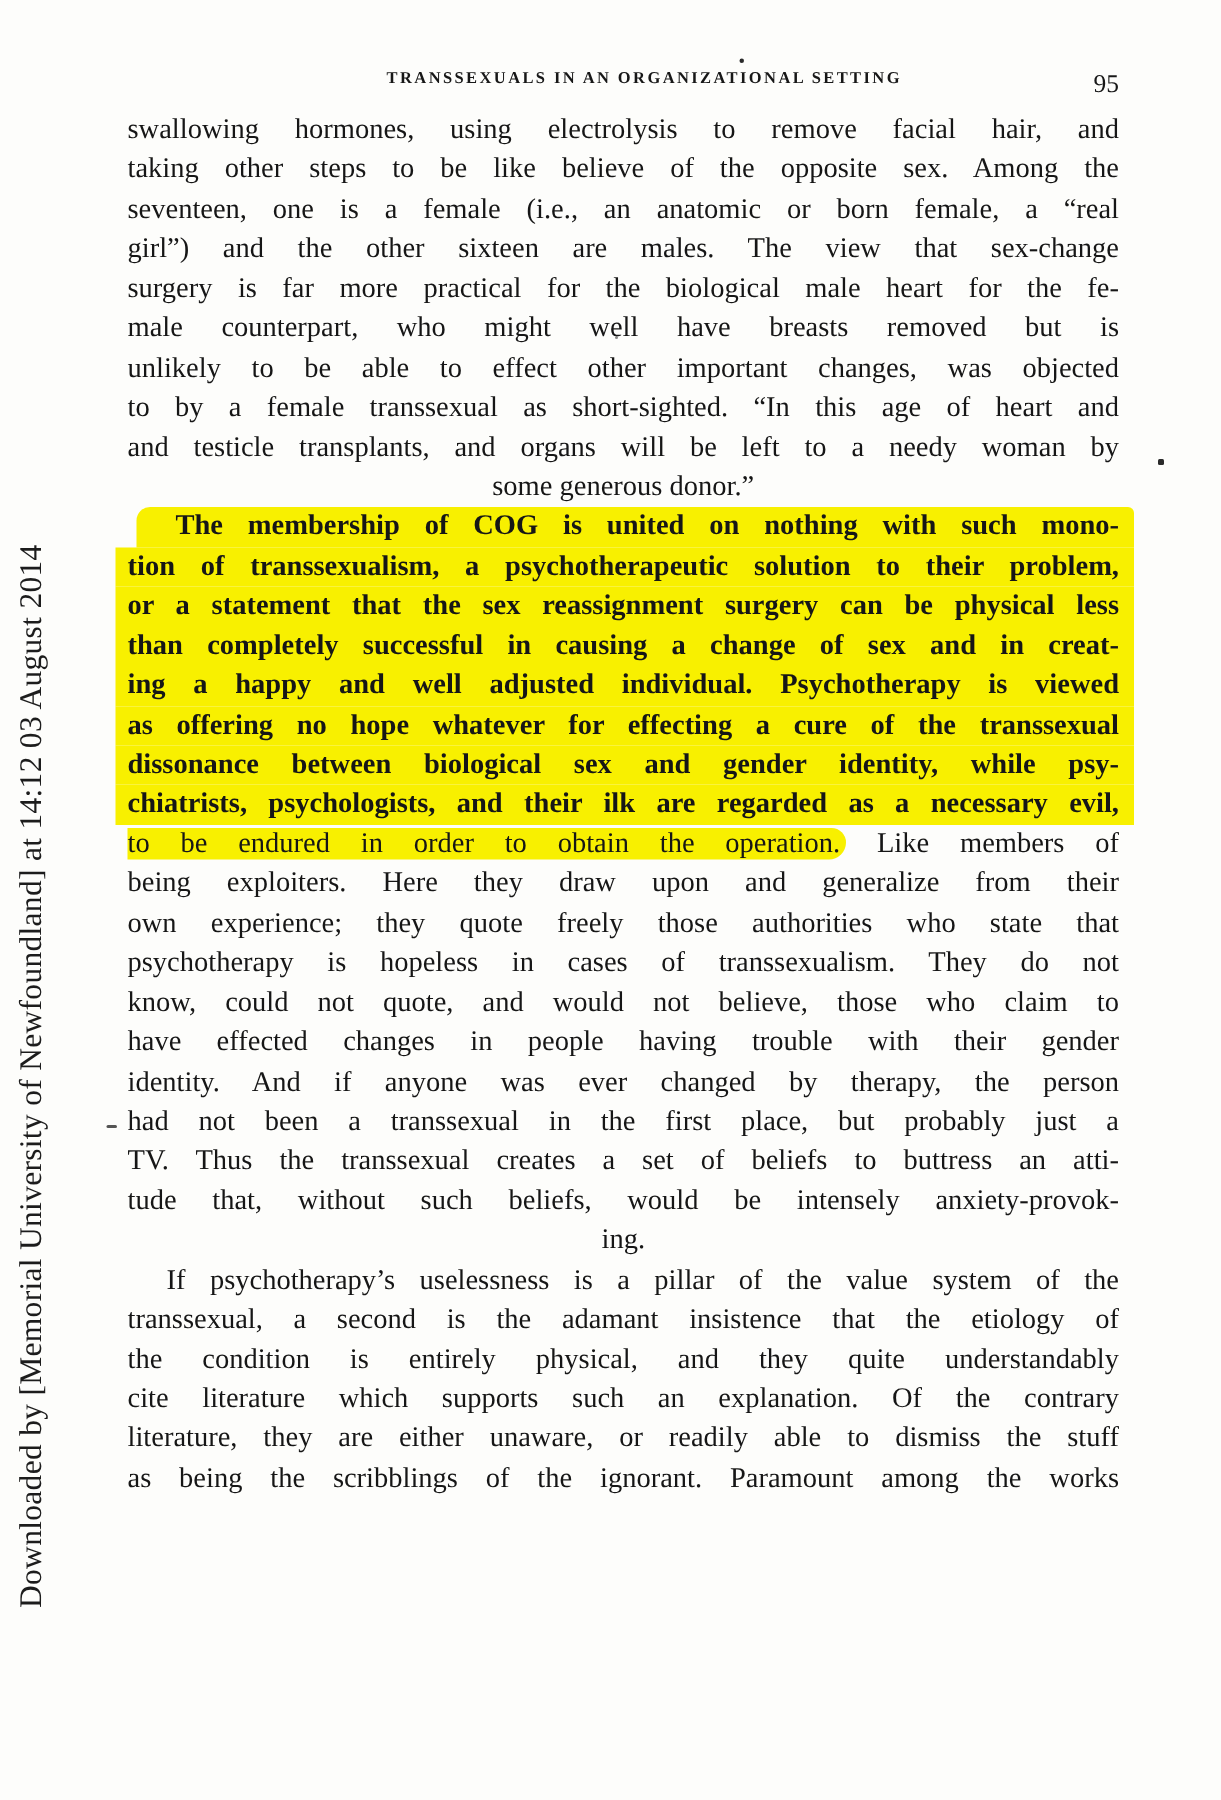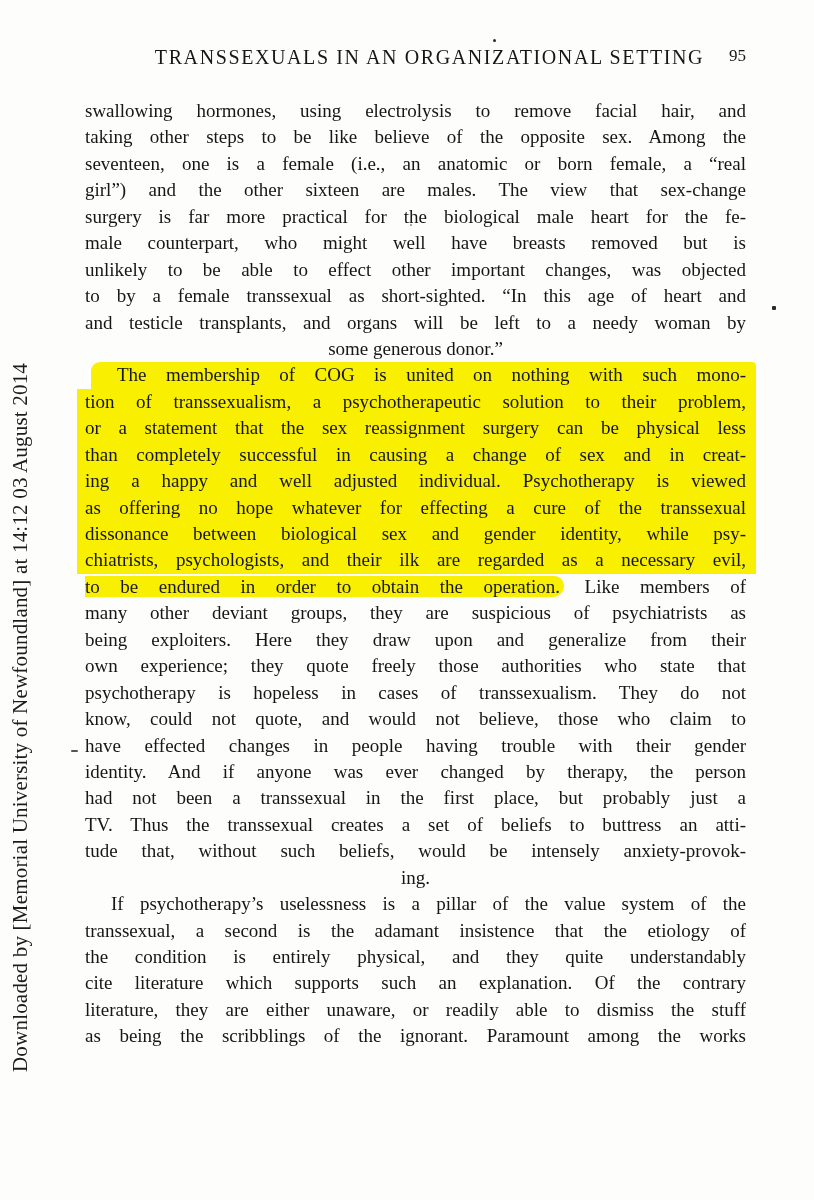--- a/index.html
+++ b/index.html
@@ -28,55 +28,55 @@
   
   .running-head {
     position:absolute;
     left:85px; top:46px; width:661px;
     height:22px;
   }
   .running-head .title {
     display:block;
     text-align:center;
     transform:translateX(14px);
-    font-weight:400;
-    font-size:20px;
+    font-weight:700;
+    font-size:11px;
     letter-spacing:1.6px;
     color:#171717;
   }
   .running-head .pagenum {
     position:absolute;
     right:0; top:0;
     font-size:17px;
     color:#171717;
   }
 
   
   .textblock {
     position:absolute;
-    left:85px; top:98px; width:661px;
+    left:85px; top:74px; width:661px;
     font-size:19px;
   }
   .line {
     height:26.45px;
     line-height:26.45px;
     overflow:hidden;
     text-align:justify;
     white-space:normal;
   }
   .line::after { content:""; display:inline-block; width:100%; height:0; }
   .line.no-j { text-align:center; }
   .line.no-j::after { width:0; }
   .line.ind { text-indent:26px; }
 
   
   .line.hl {
     background:var(--hl);
     margin-left:-8px; padding-left:8px;
-    margin-right:-10px; padding-right:10px;
+    margin-right:-10px; padding-right:10px;font-weight:bold;
   }
   .line.hl-first {
     margin-left:6px; padding-left:0;
     border-radius:9px 4px 0 0;
   }
   
   .hl-span {
     background:var(--hl);
     margin-left:-8px; padding-left:8px;
     padding-right:4px;
@@ -115,21 +115,20 @@
       <div class="line no-j">some generous donor.”</div>
       <div class="line ind hl hl-first">The membership of COG is united on nothing with such mono-</div>
       <div class="line hl">tion of transsexualism, a psychotherapeutic solution to their problem,</div>
       <div class="line hl">or a statement that the sex reassignment surgery can be physical less</div>
       <div class="line hl">than completely successful in causing a change of sex and in creat-</div>
       <div class="line hl">ing a happy and well adjusted individual. Psychotherapy is viewed</div>
       <div class="line hl">as offering no hope whatever for effecting a cure of the transsexual</div>
       <div class="line hl">dissonance between biological sex and gender identity, while psy-</div>
       <div class="line hl">chiatrists, psychologists, and their ilk are regarded as a necessary evil,</div>
       <div class="line"><span class="hl-span">to be endured in order to obtain the operation.</span><span> Like members of</span></div>
-      <div class="line">many other deviant groups, they are suspicious of psychiatrists as</div>
       <div class="line">being exploiters. Here they draw upon and generalize from their</div>
       <div class="line">own experience; they quote freely those authorities who state that</div>
       <div class="line">psychotherapy is hopeless in cases of transsexualism. They do not</div>
       <div class="line">know, could not quote, and would not believe, those who claim to</div>
       <div class="line">have effected changes in people having trouble with their gender</div>
       <div class="line">identity. And if anyone was ever changed by therapy, the person</div>
       <div class="line">had not been a transsexual in the first place, but probably just a</div>
       <div class="line">TV. Thus the transsexual creates a set of beliefs to buttress an atti-</div>
       <div class="line">tude that, without such beliefs, would be intensely anxiety-provok-</div>
       <div class="line no-j">ing.</div>

